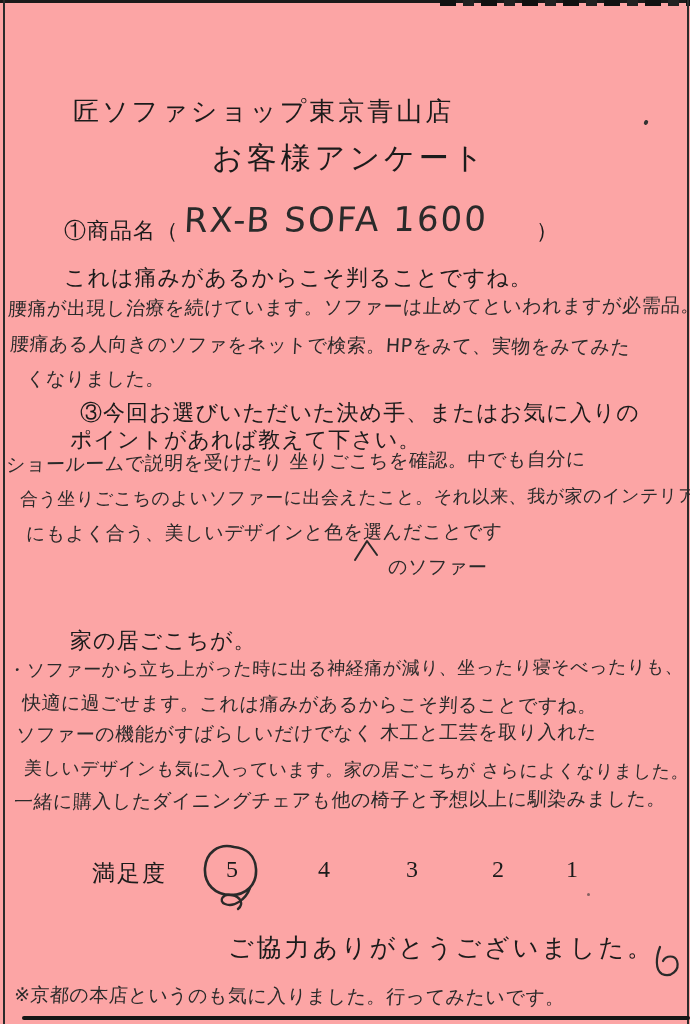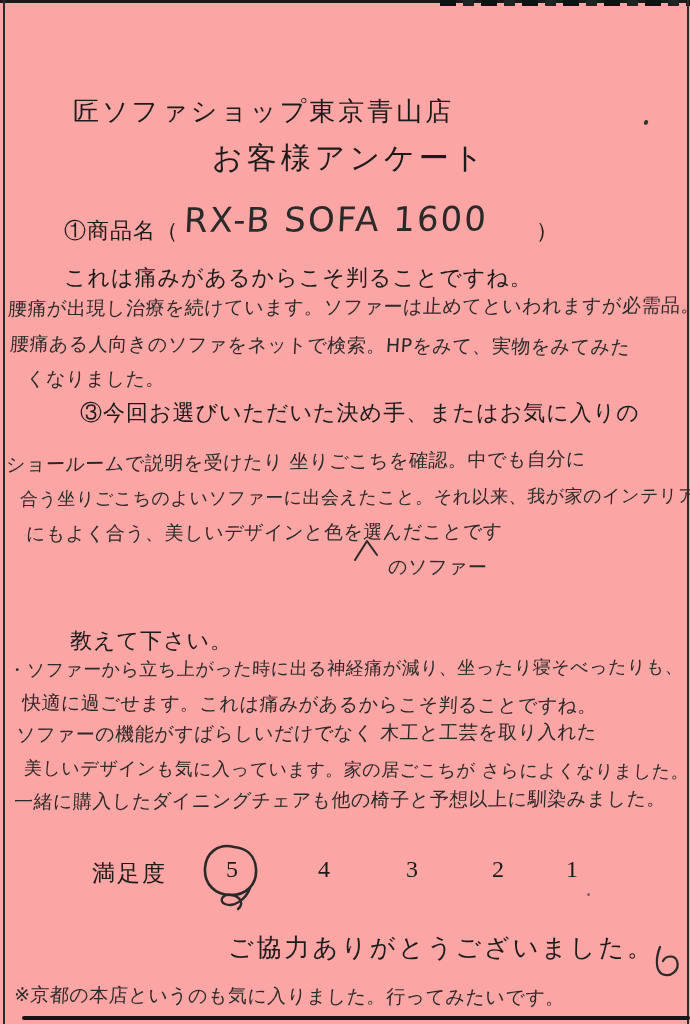--- a/index.html
+++ b/index.html
@@ -73,29 +73,30 @@
   <div class="abs printed question" style="left:64px; top:216px;">①商品名（</div>
   <div class="abs hw hw-big r-d3" style="left:184px; top:200px;">RX-B SOFA 1600</div>
   <div class="abs printed question" style="left:536px; top:216px;">）</div>
 
   <div class="abs printed question" style="left:64px; top:263px;">これは痛みがあるからこそ判ることですね。</div>
   <div class="abs hw hw-md r-d3" style="left:8px; top:296px;">腰痛が出現し治療を続けています。ソファーは止めてといわれますが必需品。</div>
   <div class="abs hw hw-md r-u3" style="left:10px; top:331px;">腰痛ある人向きのソファをネットで検索。HPをみて、実物をみてみた</div>
   <div class="abs hw hw-md sk" style="left:26px; top:366px;">くなりました。</div>
 
   <div class="abs printed question" style="left:80px; top:398px;">③今回お選びいただいた決め手、またはお気に入りの</div>
+  <div class="abs printed question" style="left:70px; top:425px;">ポイントがあれば教えて下さい。</div>
   <div class="abs hw hw-md r-d6" style="left:6px; top:452px;">ショールームで説明を受けたり 坐りごこちを確認。中でも自分に</div>
   <div class="abs hw hw-sm r-d3" style="left:20px; top:487px;">合う坐りごこちのよいソファーに出会えたこと。それ以来、我が家のインテリア</div>
   <div class="abs hw hw-md r-d3" style="left:26px; top:521px;">にもよく合う、美しいデザインと色を選んだことです</div>
   <svg class="abs" style="left:352px; top:538px;" width="28" height="24" viewBox="0 0 28 24">
     <path d="M3 22 L15 3 L25 17" stroke-width="2"></path>
   </svg>
   <div class="abs hw hw-md r-u3" style="left:388px; top:554px;">のソファー</div>
 
-  <div class="abs printed question" style="left:70px; top:626px;">教えて下さい。</div>
+  <div class="abs printed question" style="left:70px; top:626px;">家の居ごこちが。</div>
   <div class="abs hw hw-sm r-d3" style="left:8px; top:658px;">・ソファーから立ち上がった時に出る神経痛が減り、坐ったり寝そべったりも、</div>
   <div class="abs hw hw-md r-u3" style="left:22px; top:690px;">快適に過ごせます。これは痛みがあるからこそ判ることですね。</div>
   <div class="abs hw hw-md r-d3" style="left:16px; top:722px;">ソファーの機能がすばらしいだけでなく 木工と工芸を取り入れた</div>
   <div class="abs hw hw-sm r-u3" style="left:24px; top:756px;">美しいデザインも気に入っています。家の居ごこちが さらによくなりました。</div>
   <div class="abs hw hw-md r-d3" style="left:14px; top:789px;">一緒に購入したダイニングチェアも他の椅子と予想以上に馴染みました。</div>
 
   <div class="abs printed rating-label" style="left:92px; top:858px;">満足度</div>
   <div class="abs printed rating-num" style="left:226px; top:856px;">5</div>
   <div class="abs printed rating-num" style="left:318px; top:856px;">4</div>
   <div class="abs printed rating-num" style="left:406px; top:856px;">3</div>

